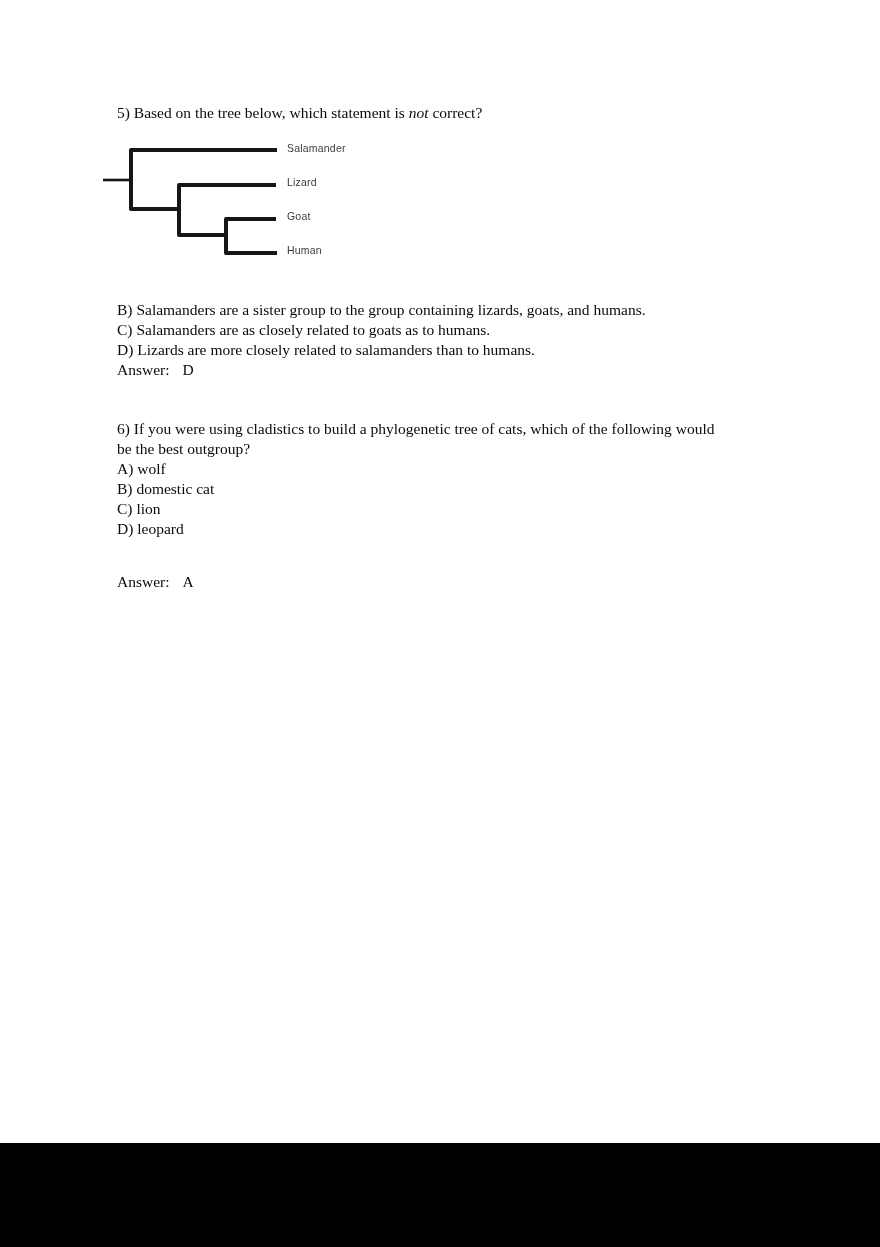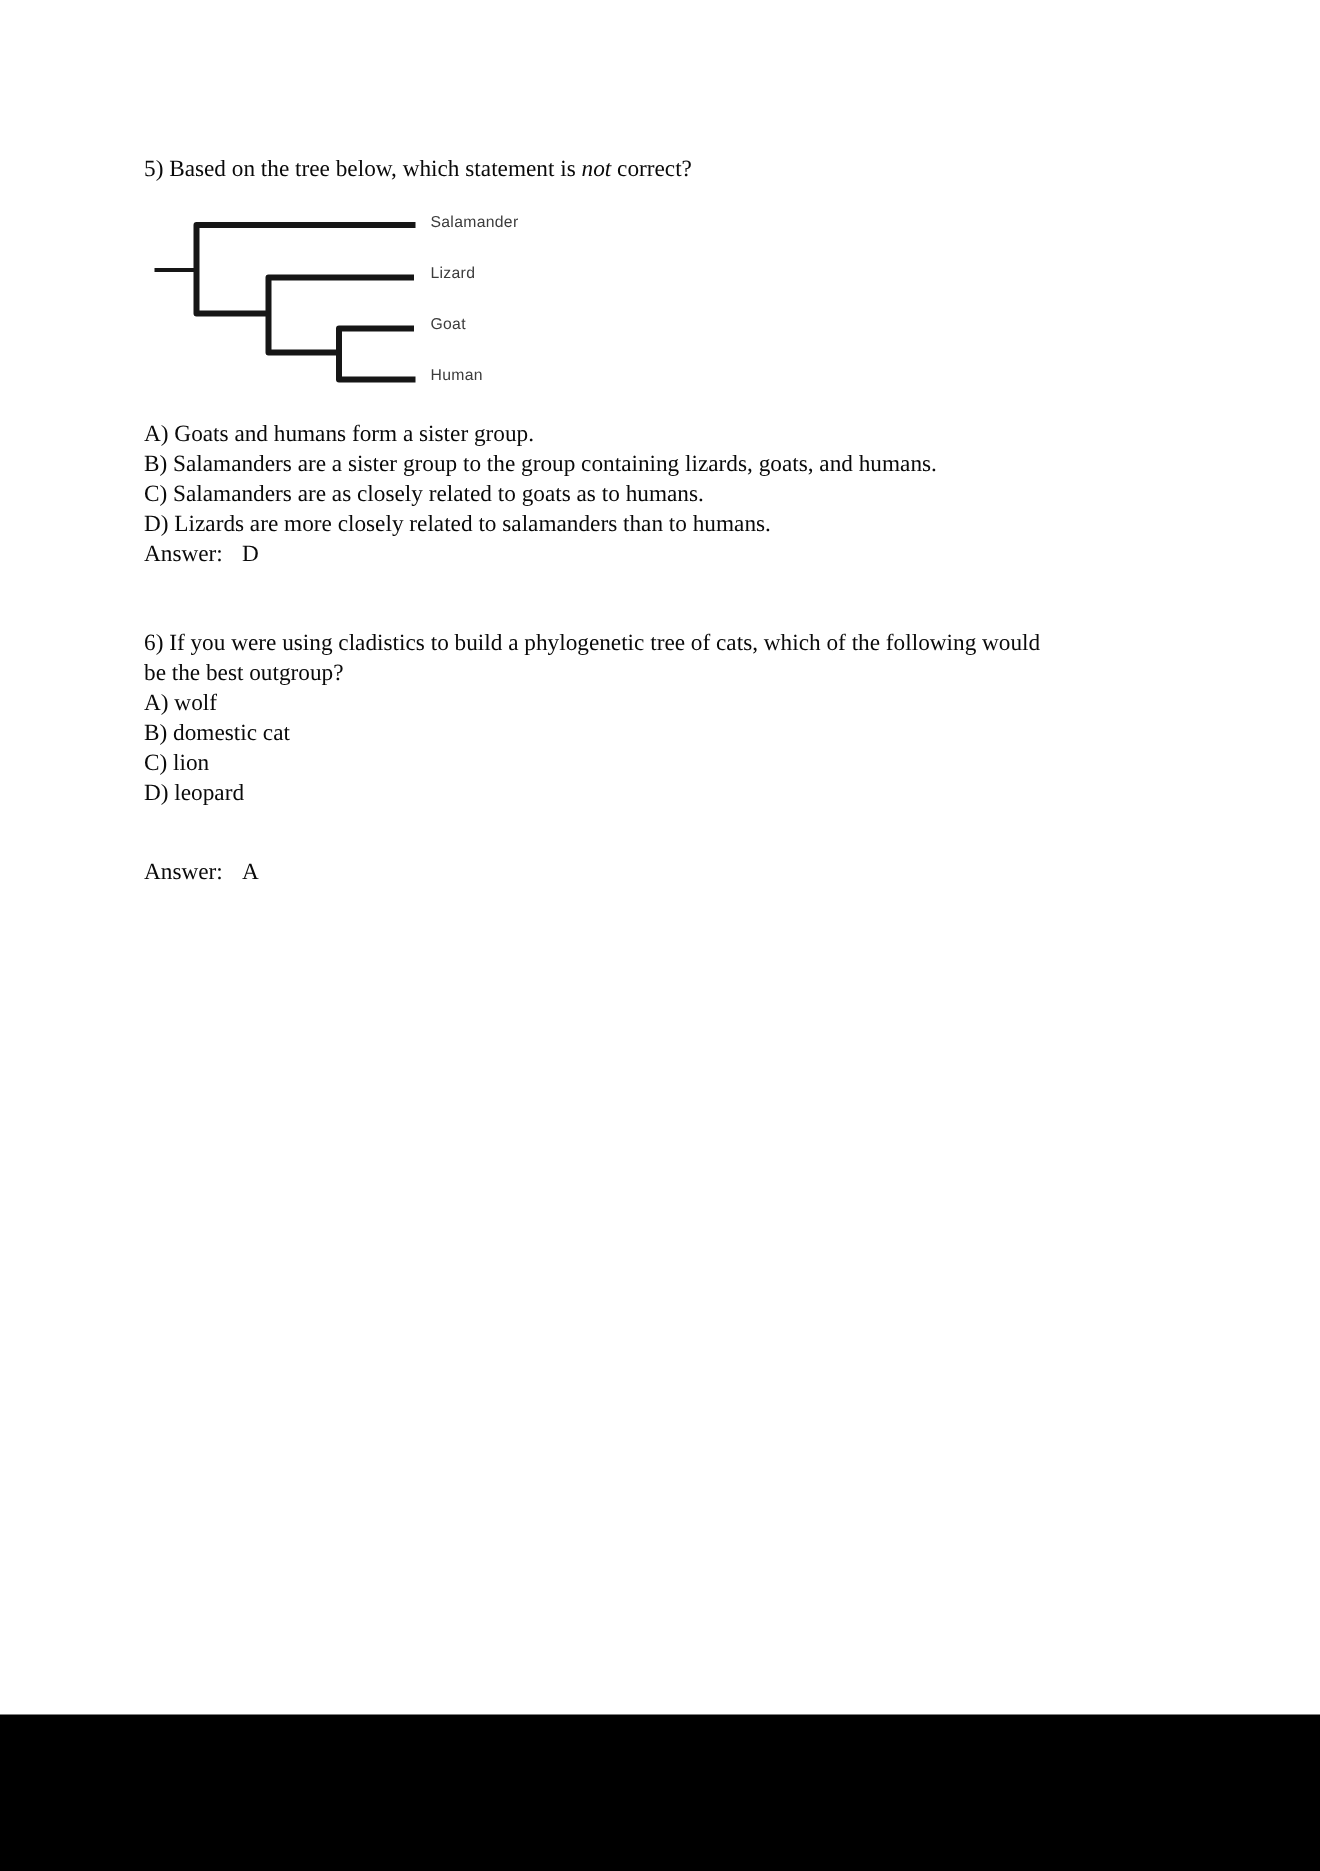--- a/index.html
+++ b/index.html
@@ -11,21 +11,21 @@
     position: relative;
     width: 880px;
     height: 1247px;
     background: #ffffff;
     overflow: hidden;
     font-family: "Liberation Serif", serif;
     color: #0a0a0a;
   }
   .tline {
     position: absolute;
-    left: 96px;
+    left: 117px;
     font-size: 15.5px;
     line-height: 20px;
     white-space: pre;
     color: #0a0a0a;
   }
   .tline em {
     font-style: italic;
   }
   .answer-letter {
     margin-left: 9px;
@@ -66,21 +66,20 @@
     <path d="M176 47 H79 V97 H126" fill="none" stroke="#161616" stroke-width="4" stroke-linejoin="round" stroke-linecap="butt"></path>
 
     <path d="M176 81 H126 V115 H177" fill="none" stroke="#161616" stroke-width="4" stroke-linejoin="round" stroke-linecap="butt"></path>
 
     <text x="187" y="10" dominant-baseline="central">Salamander</text>
     <text x="187" y="44" dominant-baseline="central">Lizard</text>
     <text x="187" y="78" dominant-baseline="central">Goat</text>
     <text x="187" y="112" dominant-baseline="central">Human</text>
   </svg>
 
-  <div class="tline" style="top:280px;">A) Goats and humans form a sister group.</div>
   <div class="tline" style="top:300px;text-align:center;">B) Salamanders are a sister group to the group containing lizards, goats, and humans.</div>
   <div class="tline" style="top:340px;">D) Lizards are more closely related to salamanders than to humans.</div>
   <div class="tline" style="top:320px;">C) Salamanders are as closely related to goats as to humans.</div>
   <div class="tline" style="top:360px;text-align:center;"><span>Answer: </span><span class="answer-letter">D</span></div>
 
   <div class="tline" style="top:419px;text-align:right;">6) If you were using cladistics to build a phylogenetic tree of cats, which of the following would</div>
   <div class="tline" style="top:439px;">be the best outgroup?</div>
   <div class="tline" style="top:459px;">A) wolf</div>
   <div class="tline" style="top:479px;">B) domestic cat</div>
   <div class="tline" style="top:499px;">C) lion</div>

